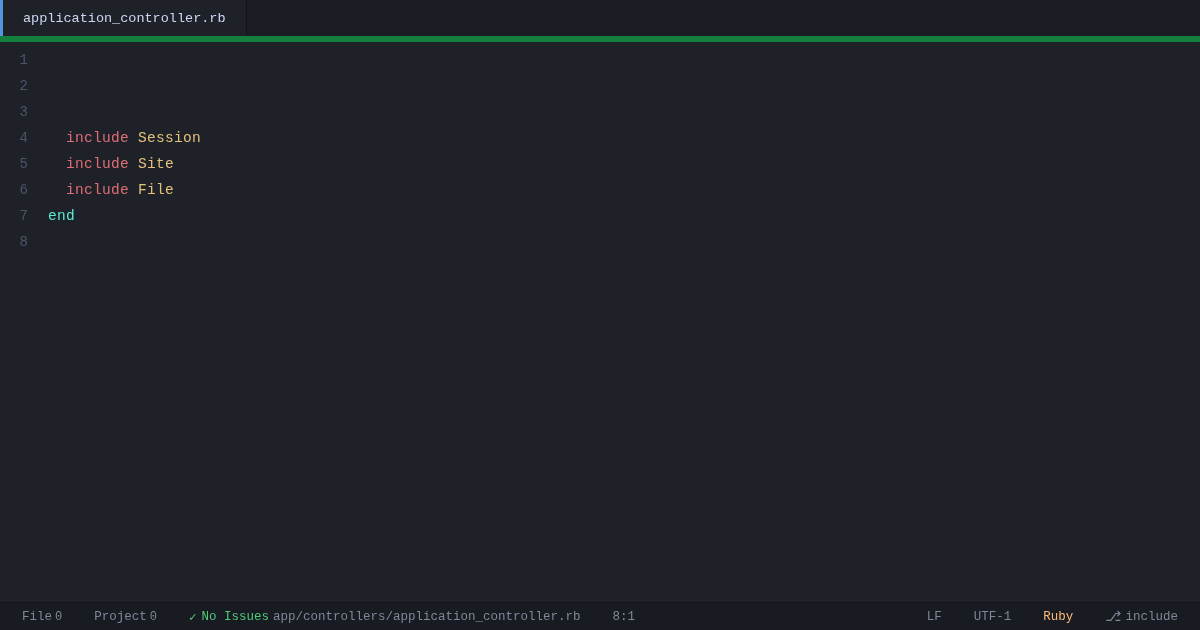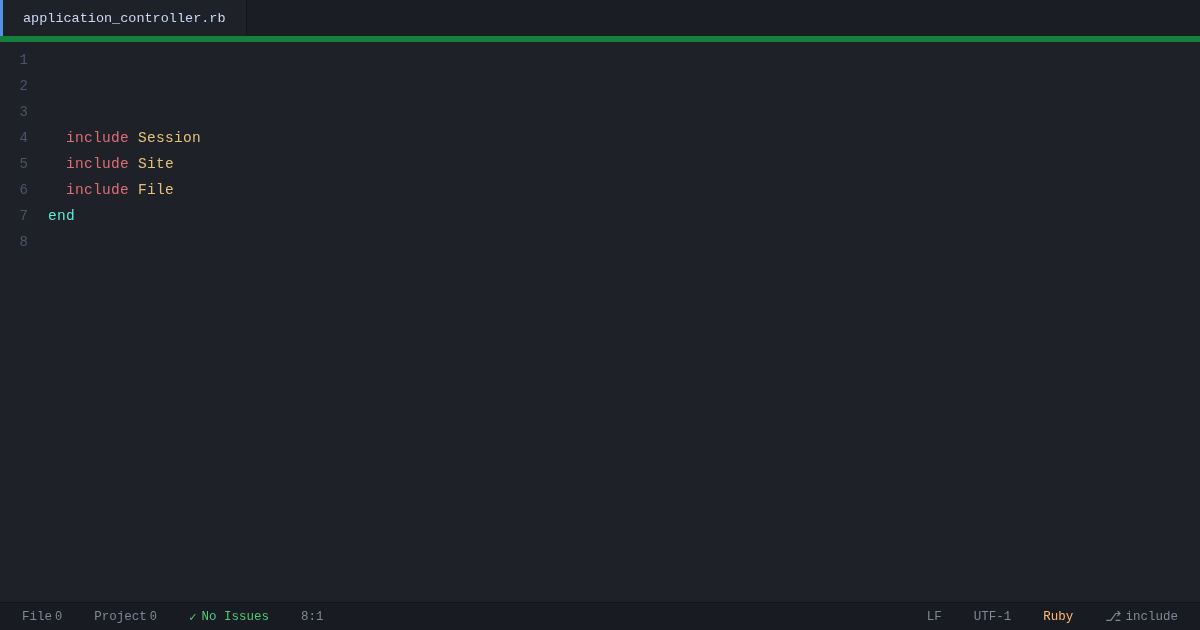--- a/index.html
+++ b/index.html
@@ -191,20 +191,21 @@
     <span>File</span>
     <span class="count">0</span>
   </div>
   <div class="status-item">
     <span>Project</span>
     <span class="count">0</span>
   </div>
   <div class="status-item">
     <span class="status-check">✓</span>
     <span class="status-no-issues">No Issues</span>
+    <span class="status-filepath">app/controllers/application_controller.rb</span>
   </div>
   <div class="status-item">
     <span>8:1</span>
   </div>
 
   <div class="status-spacer"></div>
 
   <div class="status-item">
     <span>LF</span>
   </div>

